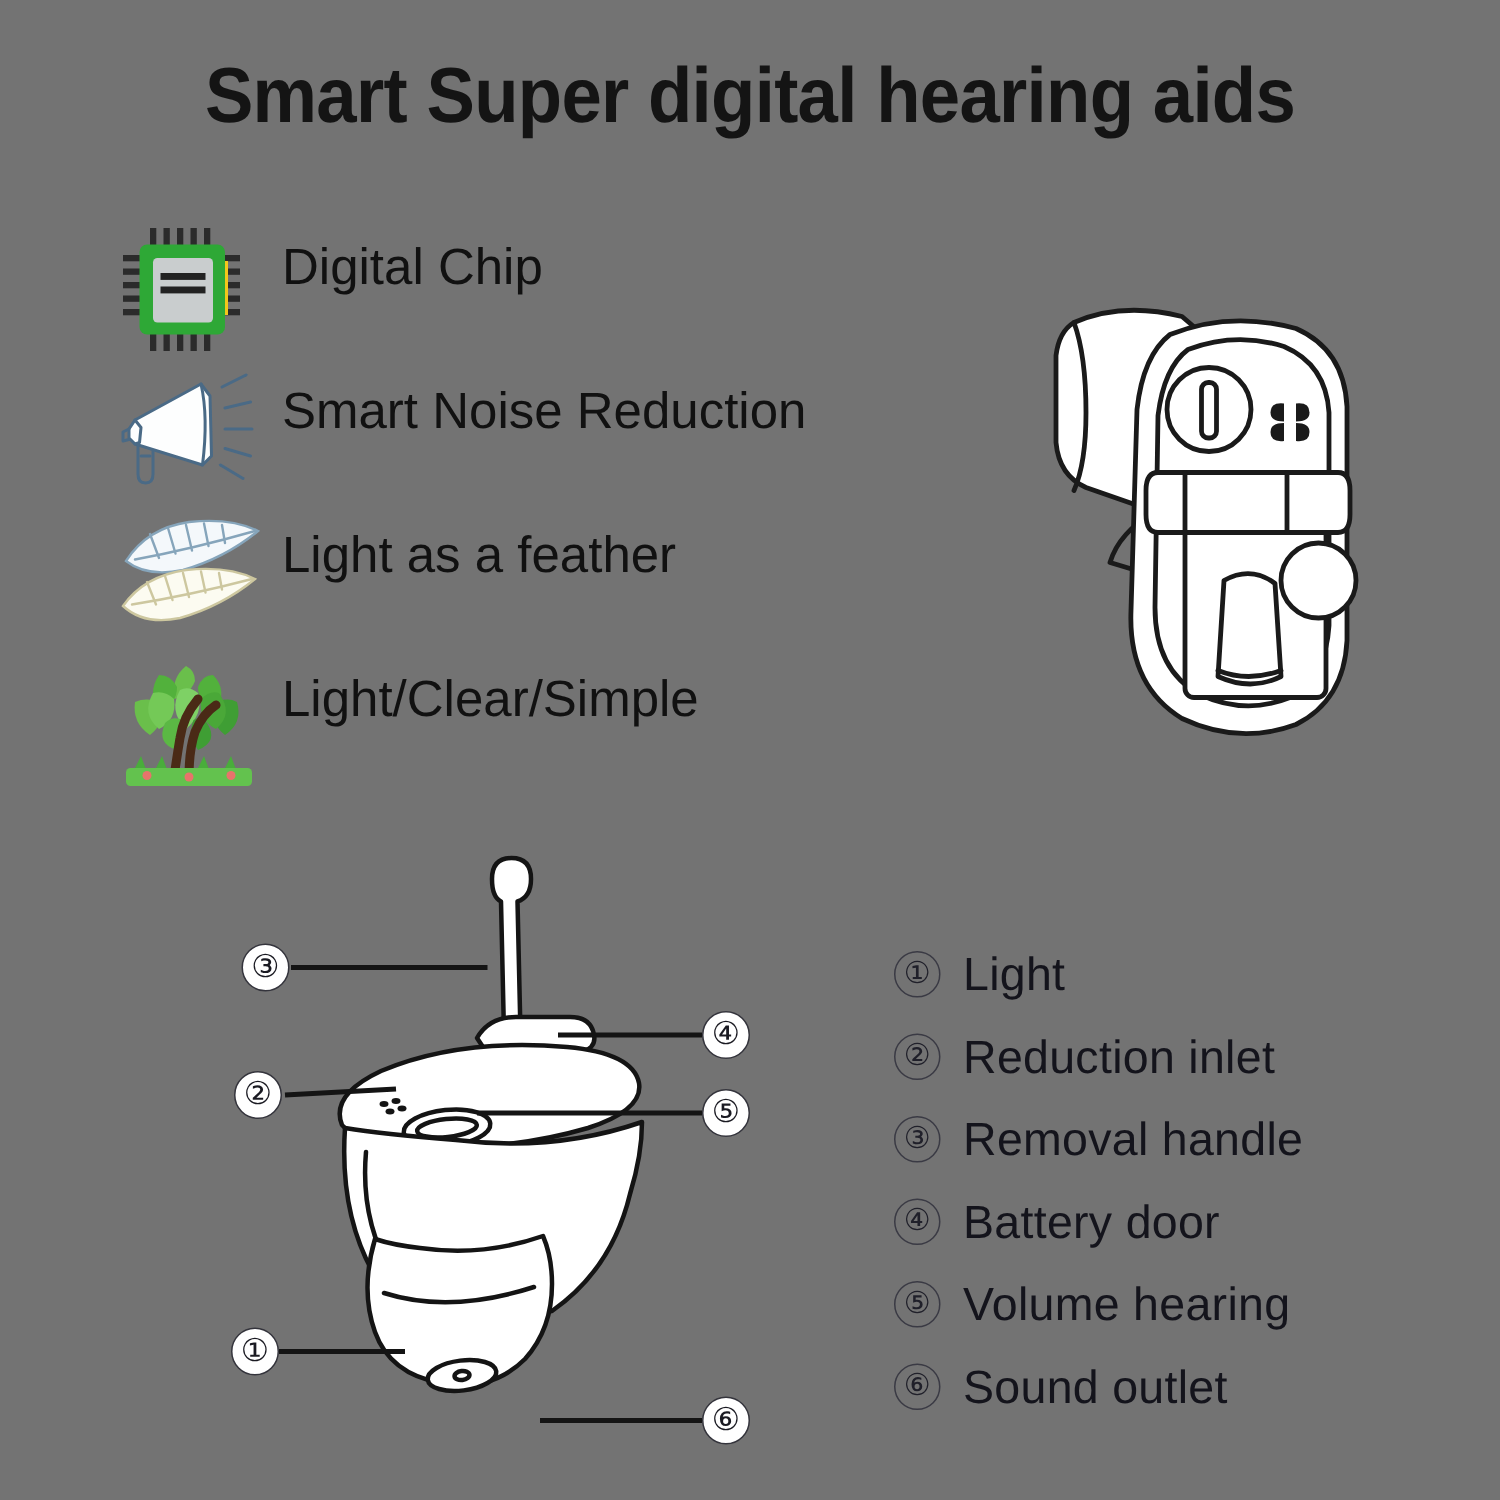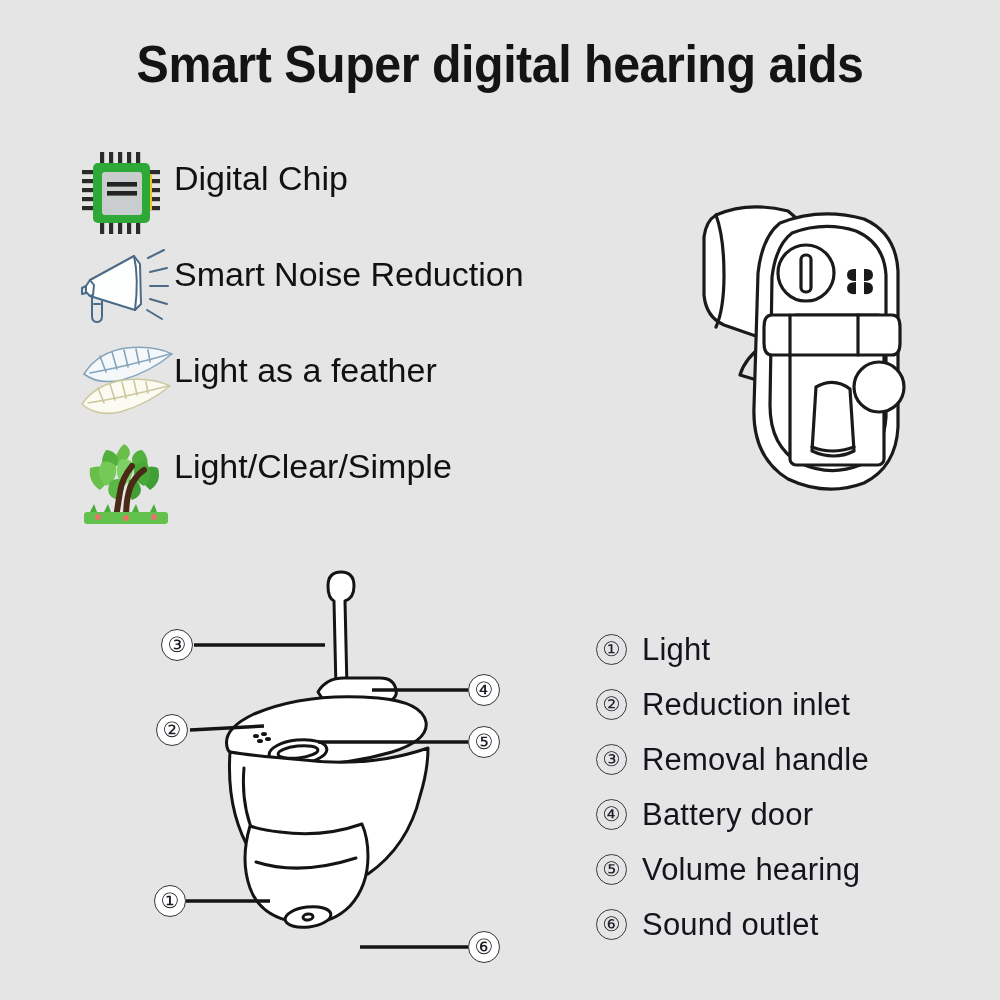--- a/index.html
+++ b/index.html
@@ -5,21 +5,21 @@
 <style>
   html, body {
     margin: 0;
     padding: 0;
     background: #ffffff;
   }
   #page {
     position: relative;
     width: 1000px;
     height: 1000px;
-    background: #e5e5e5;
+    background: #737373;
     overflow: hidden;
     font-family: "Liberation Sans", sans-serif;
     color: #111111;
   }
 
   
   #title {
     position: absolute;
     left: 0;
     top: 34px;
@@ -48,21 +48,21 @@
   }
   .feature-icon {
     position: absolute;
     left: 8px;
     top: 0;
     width: 82px;
     height: 86px;
   }
   .feature-label {
     position: absolute;
-    left: 102px;
+    left: 116px;
     top: 8px;
     font-size: 34px;
     line-height: 40px;
     color: #111111;
     white-space: nowrap;
   }
 
   
   #legend {
     position: absolute;

